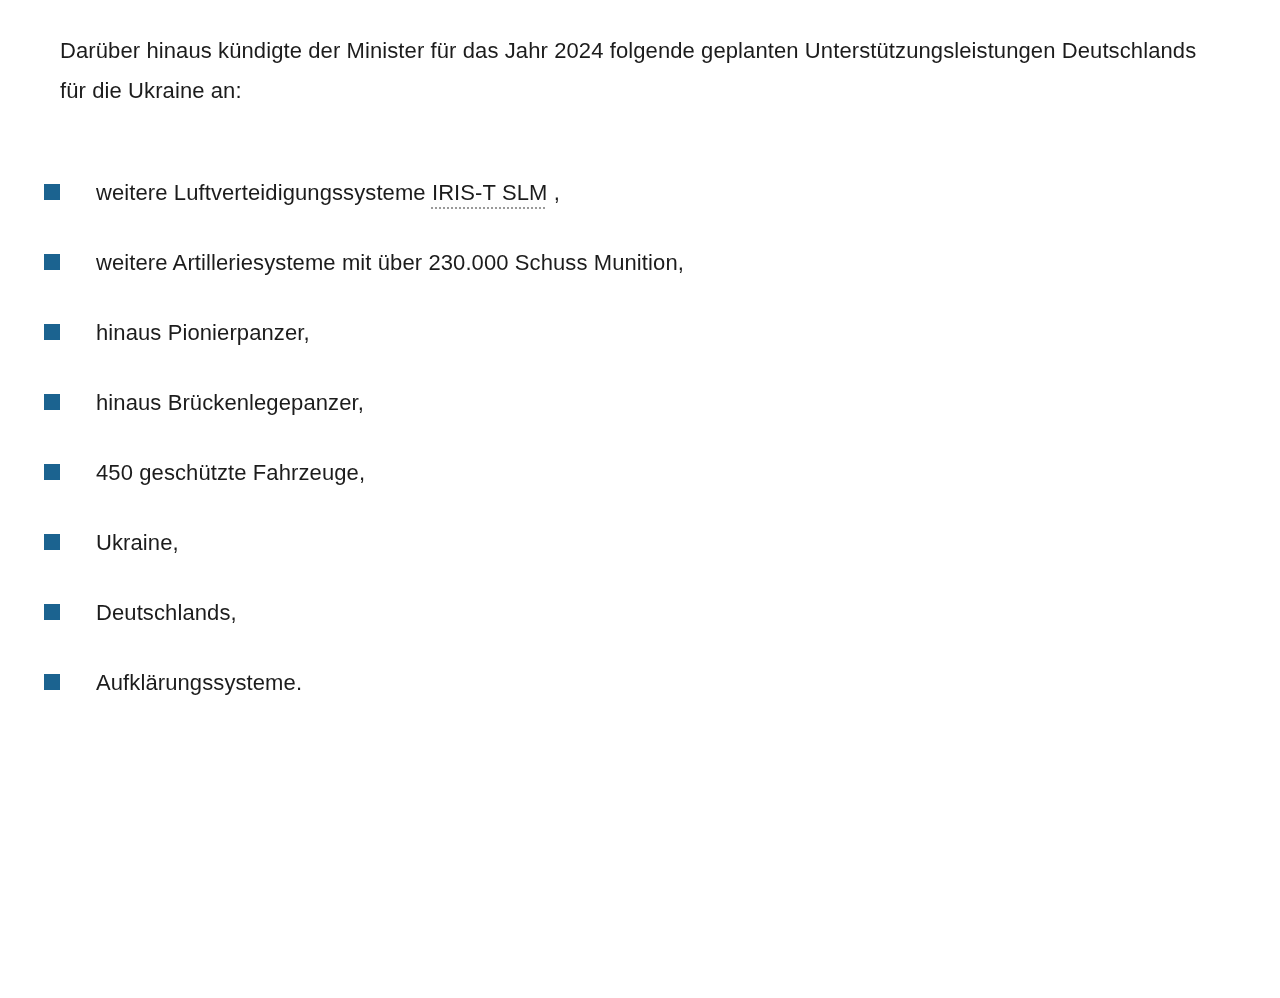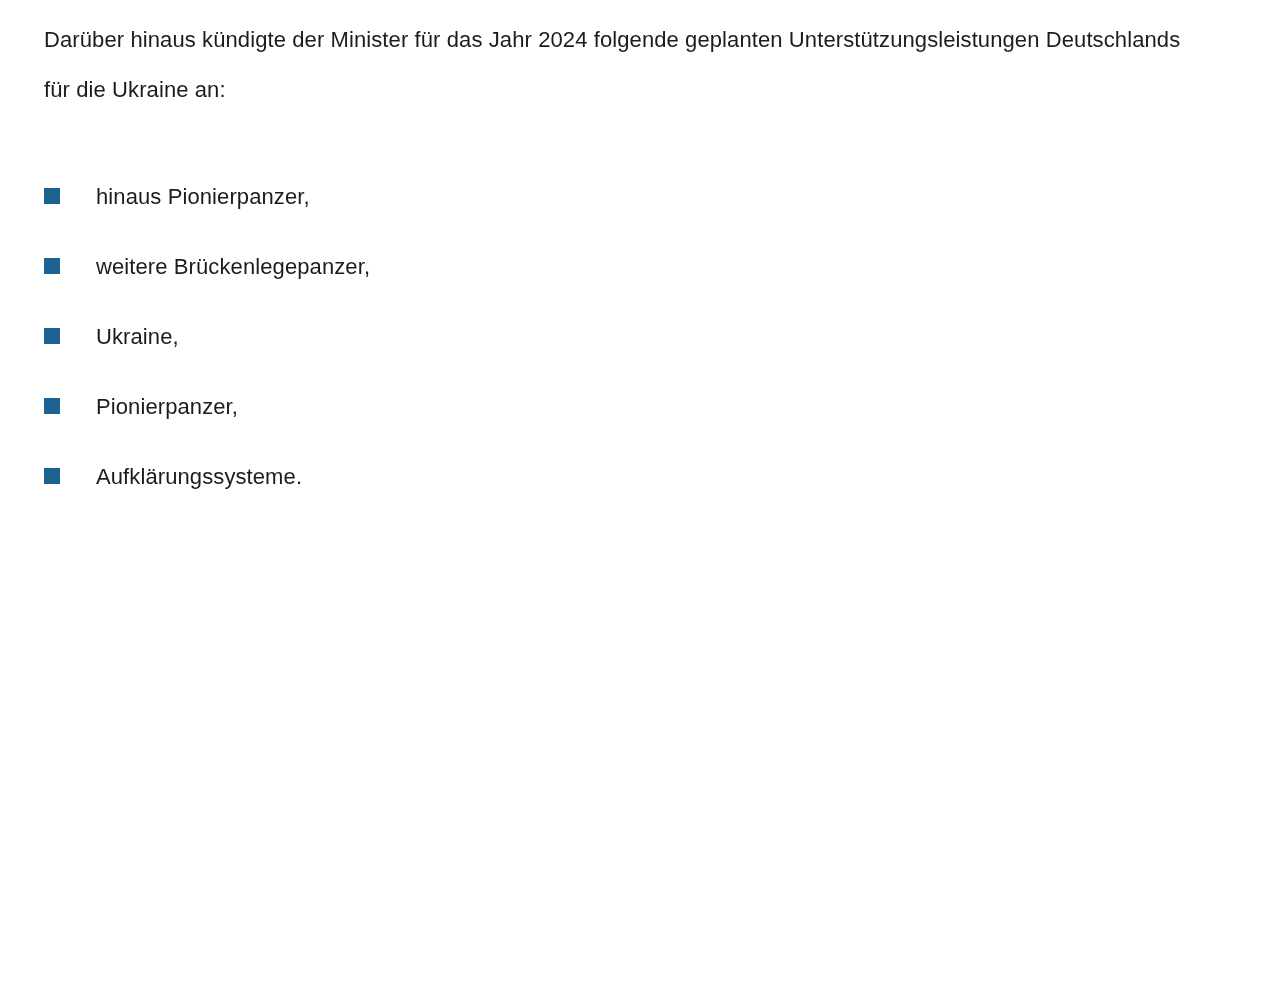--- a/index.html
+++ b/index.html
@@ -13,23 +13,23 @@
     overflow: hidden;
     font-family: "Liberation Sans", sans-serif;
     color: #1c1c1c;
     -webkit-font-smoothing: antialiased;
   }
   .page {
     padding: 15px 44px 0 44px;
     box-sizing: border-box;
   }
   .intro {
-    margin: 0;
+    margin: 16px;
     font-size: 22px;
-    line-height: 50px;
+    line-height: 40px;
     max-width: 1150px;
     letter-spacing: 0.1px;
   }
   .support-list {
     list-style: none;
     margin: 68px 0 0 0;
     padding: 0;
   }
   .list-item {
     position: relative;
@@ -58,23 +58,24 @@
     text-underline-offset: 7px;
     cursor: pointer;
   }
 </style>
 </head>
 <body>
 
 <div class="page">
   <p class="intro">Darüber hinaus kündigte der Minister für das Jahr 2024 folgende geplanten Unterstützungsleistungen Deutschlands für die Ukraine an:</p>
   <ul class="support-list">
-      <li class="list-item"><span class="bullet"></span></li>
+      <li class="list-item"><span class="bullet"></span><span class="item-text">weitere Luftverteidigungssysteme <span class="glossary-term">IRIS-T SLM</span> ,</span></li>
+      <li class="list-item"><span class="bullet"></span><span class="item-text">weitere Artilleriesysteme mit über 230.000 Schuss Munition,</span></li>
       <li class="list-item"><span class="bullet"></span></li>
       <li class="list-item"><span class="bullet"></span></li>
       <li class="list-item"><span class="bullet"></span><span class="item-text">hinaus Pionierpanzer,</span></li>
-      <li class="list-item"><span class="bullet"></span><span class="item-text">weitere Brückenlegepanzer,</span></li>
-      <li class="list-item"><span class="bullet"></span></li>
+      <li class="list-item"><span class="bullet"></span><span class="item-text">hinaus Brückenlegepanzer,</span></li>
+      <li class="list-item"><span class="bullet"></span><span class="item-text">450 geschützte Fahrzeuge,</span></li>
       <li class="list-item"><span class="bullet"></span><span class="item-text">Ukraine,</span></li>
-      <li class="list-item"><span class="bullet"></span><span class="item-text">Pionierpanzer,</span></li>
+      <li class="list-item"><span class="bullet"></span><span class="item-text">Deutschlands,</span></li>
       <li class="list-item"><span class="bullet"></span><span class="item-text">Aufklärungssysteme.</span></li>
     </ul>
 </div>
 
 </body></html>

